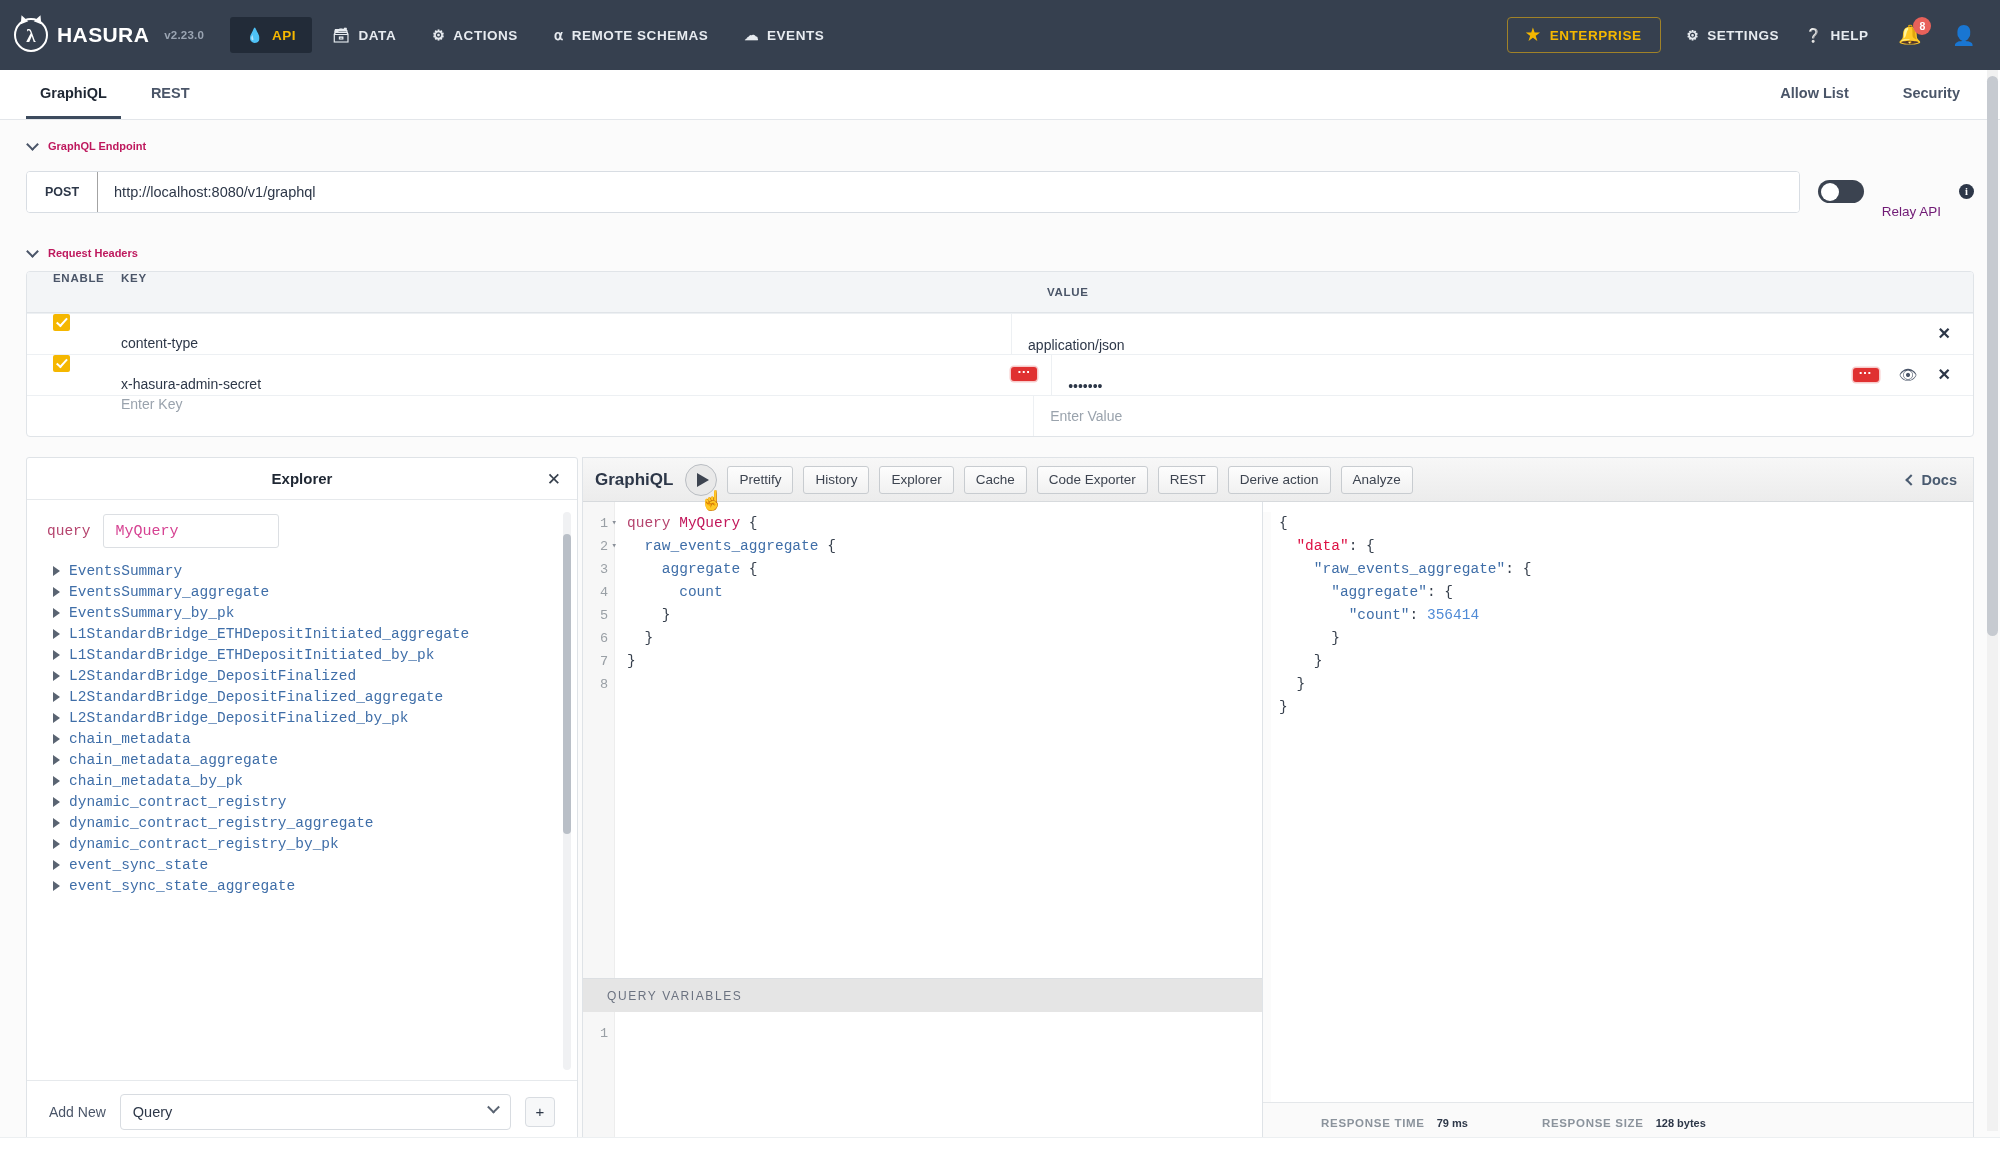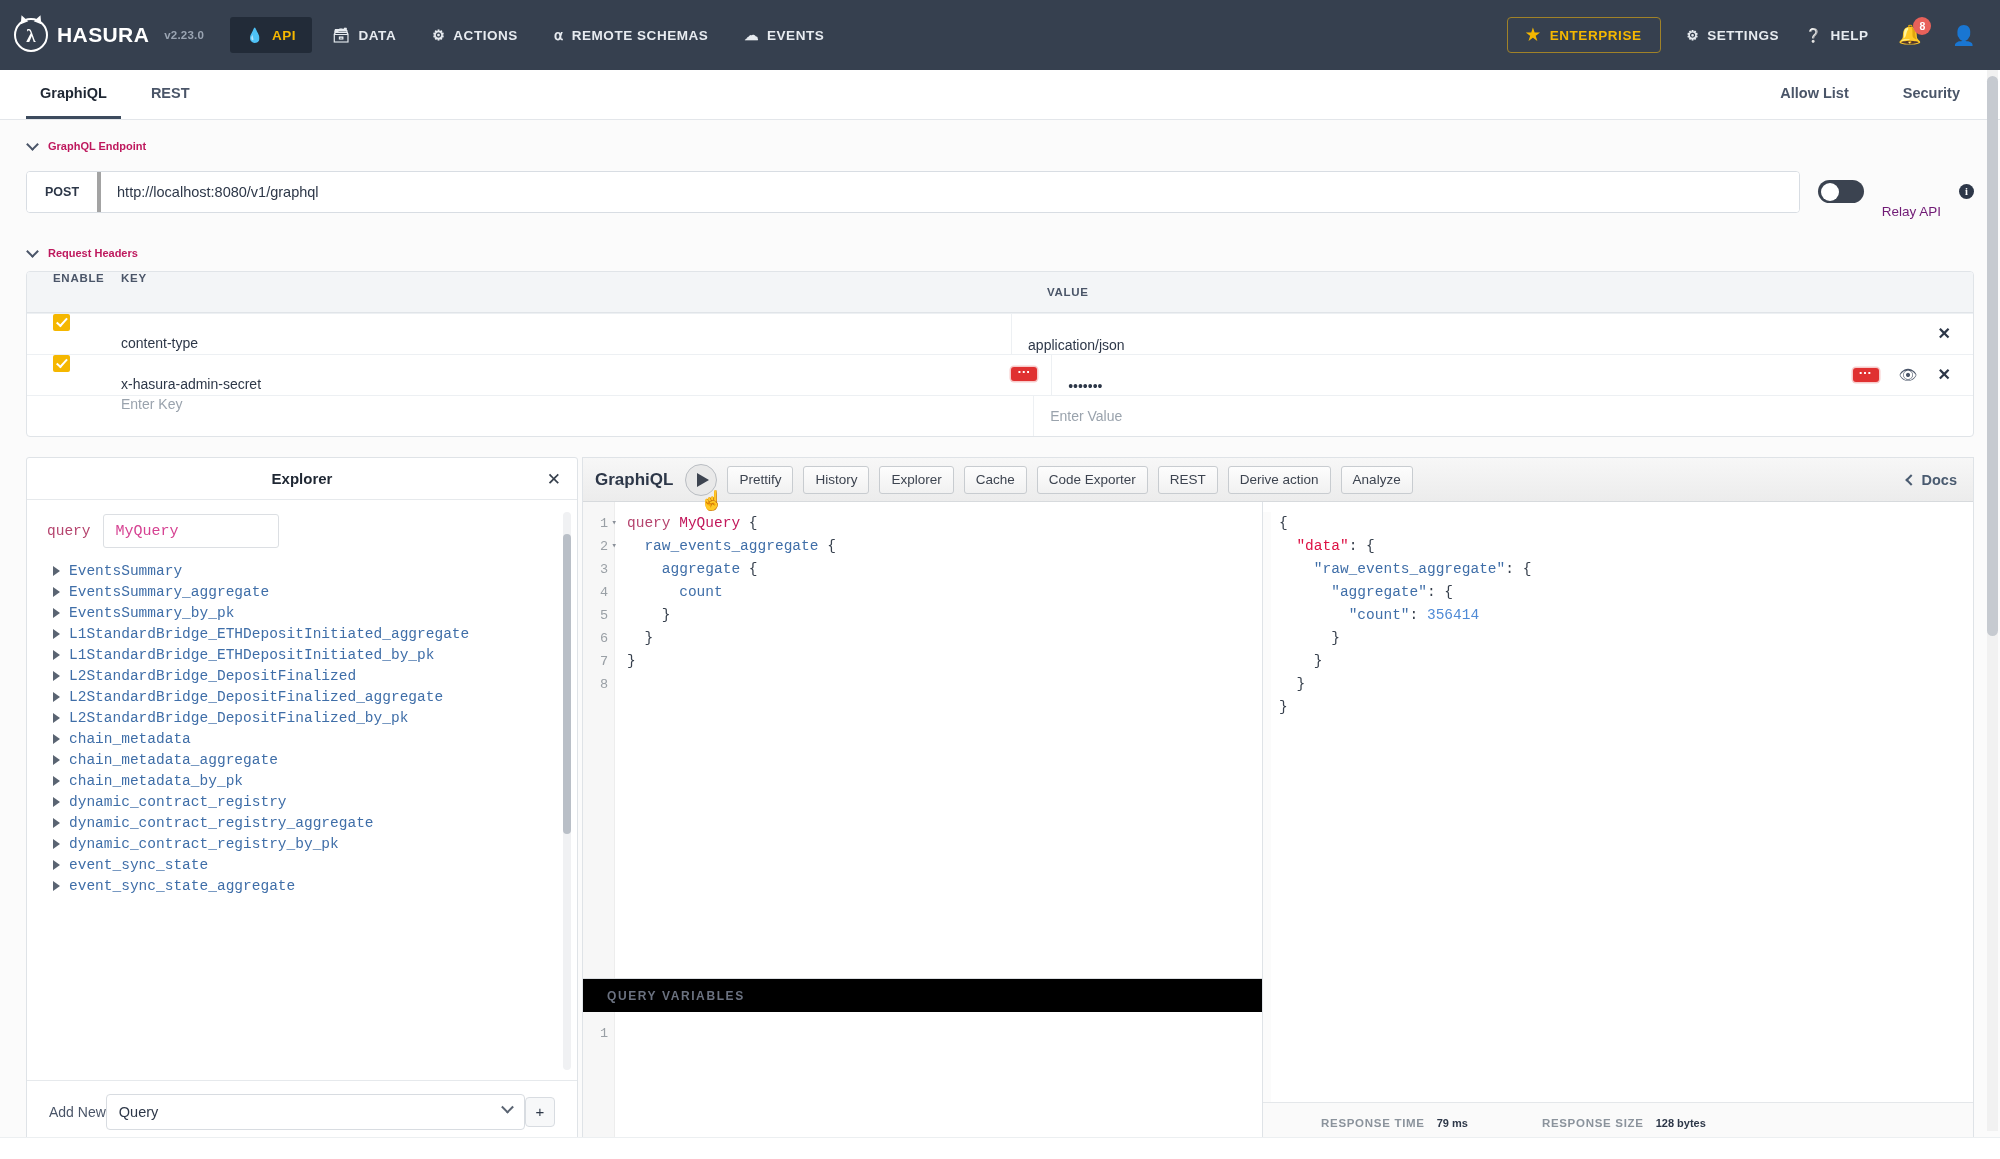--- a/index.html
+++ b/index.html
@@ -134,21 +134,21 @@
   
   .endpoint-row { display: flex; align-items: center; gap: 18px; padding-bottom: 8px; }
   .endpoint-box {
     flex: 1 1 auto; display: flex; align-items: stretch;
     background: #fff; border: 1px solid #d8dde3; border-radius: 4px;
     height: 42px; overflow: hidden;
   }
   .method {
     display: flex; align-items: center; justify-content: center;
     padding: 0 18px; font-size: 12.5px; font-weight: 700; color: #2d3748;
-    background: #fff; border-right: 4px solid #a3a3a3;
+    background: #fff; border-right: 1px solid #a3a3a3;
   }
   .endpoint-input {
     flex: 1 1 auto; border: none; outline: none;
     font-size: 14.5px; color: #2d3748; padding: 0 16px;
     background: #fff; font-family: "Liberation Sans", sans-serif;
   }
   .toggle {
     width: 46px; height: 23px; border-radius: 12px; background: #3b4350;
     position: relative; cursor: pointer; flex: 0 0 auto;
   }
@@ -251,21 +251,21 @@
   .ex-scrollbar {
     position: absolute; right: 6px; top: 34px; width: 8px; height: 300px;
     background: #b9bfc7; border-radius: 4px;
   }
   .ex-track {
     position: absolute; right: 6px; top: 12px; bottom: 10px; width: 8px;
     background: #f0f1f3; border-radius: 4px;
   }
   .explorer-footer {
     border-top: 1px solid #e6e9ec; height: 62px;
-    display: flex; align-items: center; gap: 0; padding: 0 22px;
+    display: flex; align-items: center; gap: 14px; padding: 0 22px;
     background: #fff;
   }
   .addnew-label { font-size: 14px; color: #4a5568; }
   .select-box {
     flex: 1 1 auto; height: 36px; border: 1px solid #d8dce1; border-radius: 4px;
     display: flex; align-items: center; padding: 0 12px;
     font-size: 14.5px; color: #2d3748; background: #fff; position: relative;
     cursor: pointer;
   }
   .select-chev {
@@ -345,23 +345,23 @@
     font-family: "Liberation Mono", monospace; font-size: 14.5px; line-height: 23px;
     white-space: pre; color: #2d3748; overflow: hidden;
   }
   .t-kw { color: #b5446e; }
   .t-name { color: #c2185b; }
   .t-field { color: #3f6ea8; }
   .t-punc { color: #37404d; }
   .t-str { color: #d14; }
   .t-num { color: #4f8ad6; }
   .qvars-bar {
-    height: 34px; flex: 0 0 34px; background: #000000;
+    height: 34px; flex: 0 0 34px; background: #e5e5e5;
     border-top: 1px solid #dcdfe2; display: flex; align-items: center;
-    padding-left: 24px; font-size: 12px; font-weight: 700; color: #6b7280;
+    padding-left: 24px; font-size: 12px; font-weight: 400; color: #6b7280;
     letter-spacing: 1.6px; cursor: pointer;
   }
   .qvars-area { height: 130px; flex: 0 0 130px; display: flex; background: #fff; }
   .result-col { flex: 1 1 auto; display: flex; flex-direction: column; min-width: 0; }
   .result-body {
     flex: 1 1 auto; background: #fff; overflow: hidden;
     padding: 10px 0 0 0; display: flex; min-height: 0;
   }
   .result-gutter { width: 8px; flex: 0 0 8px; background: #fbfbfb; }
   .result-code {

